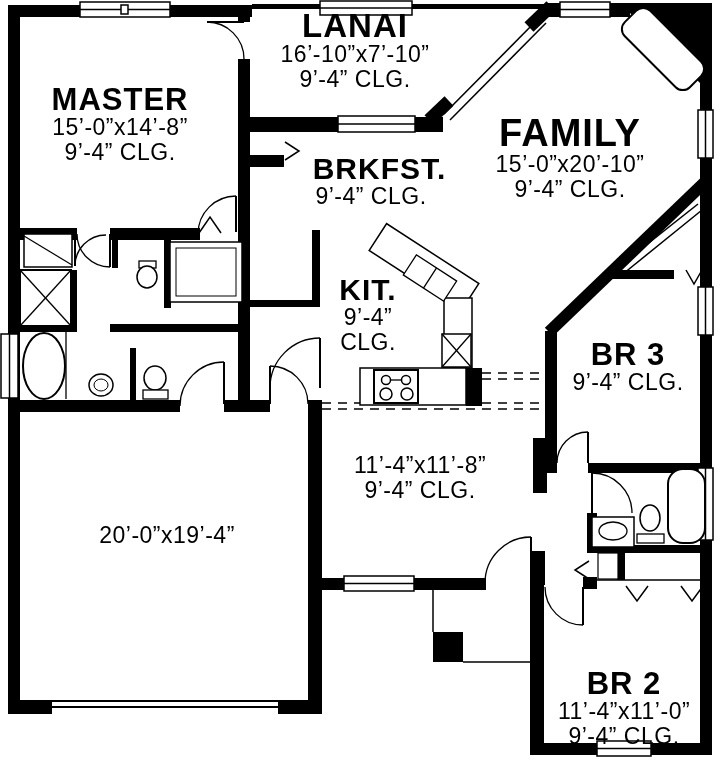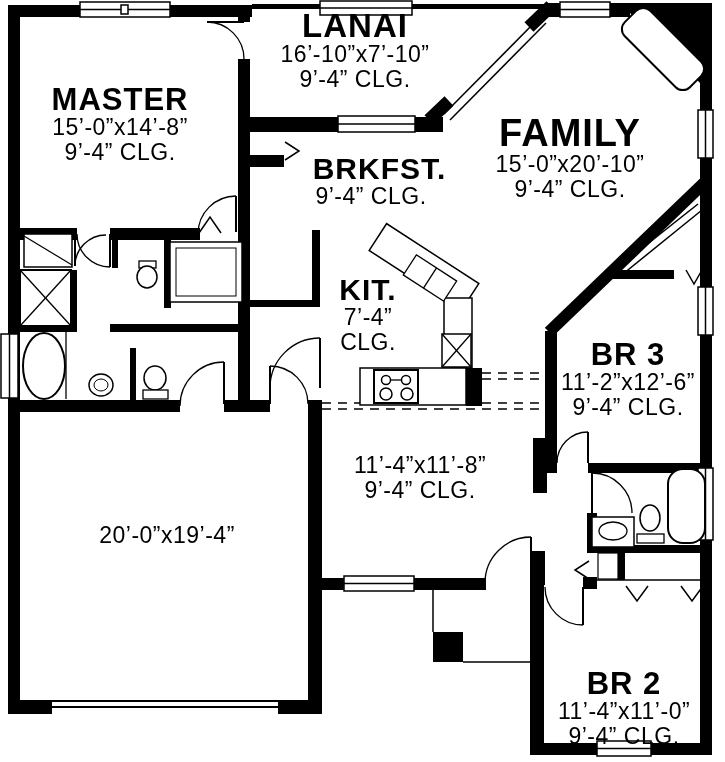--- a/index.html
+++ b/index.html
@@ -290,26 +290,25 @@
     <div class="rdims">15’-0”x20’-10”</div>
     <div class="rclg">9’-4” CLG.</div>
   </div>
   <div class="room-label brkfst">
     <div class="rname">BRKFST.</div>
     <div class="rdims">9’-4” CLG.</div>
     <div class="rclg"></div>
   </div>
   <div class="room-label kit">
     <div class="rname">KIT.</div>
-    <div class="rdims">7’-4”</div>
+    <div class="rdims">9’-4”</div>
     <div class="rclg">CLG.</div>
   </div>
   <div class="room-label br3">
     <div class="rname">BR 3</div>
-    <div class="rdims">11’-2”x12’-6”</div>
     <div class="rclg">9’-4” CLG.</div>
   </div>
   <div class="room-label dining">
     <div class="rdims">11’-4”x11’-8”</div>
     <div class="rclg">9’-4” CLG.</div>
   </div>
   <div class="room-label garage">
     <div class="rdims">20’-0”x19’-4”</div>
     <div class="rclg"></div>
   </div>

